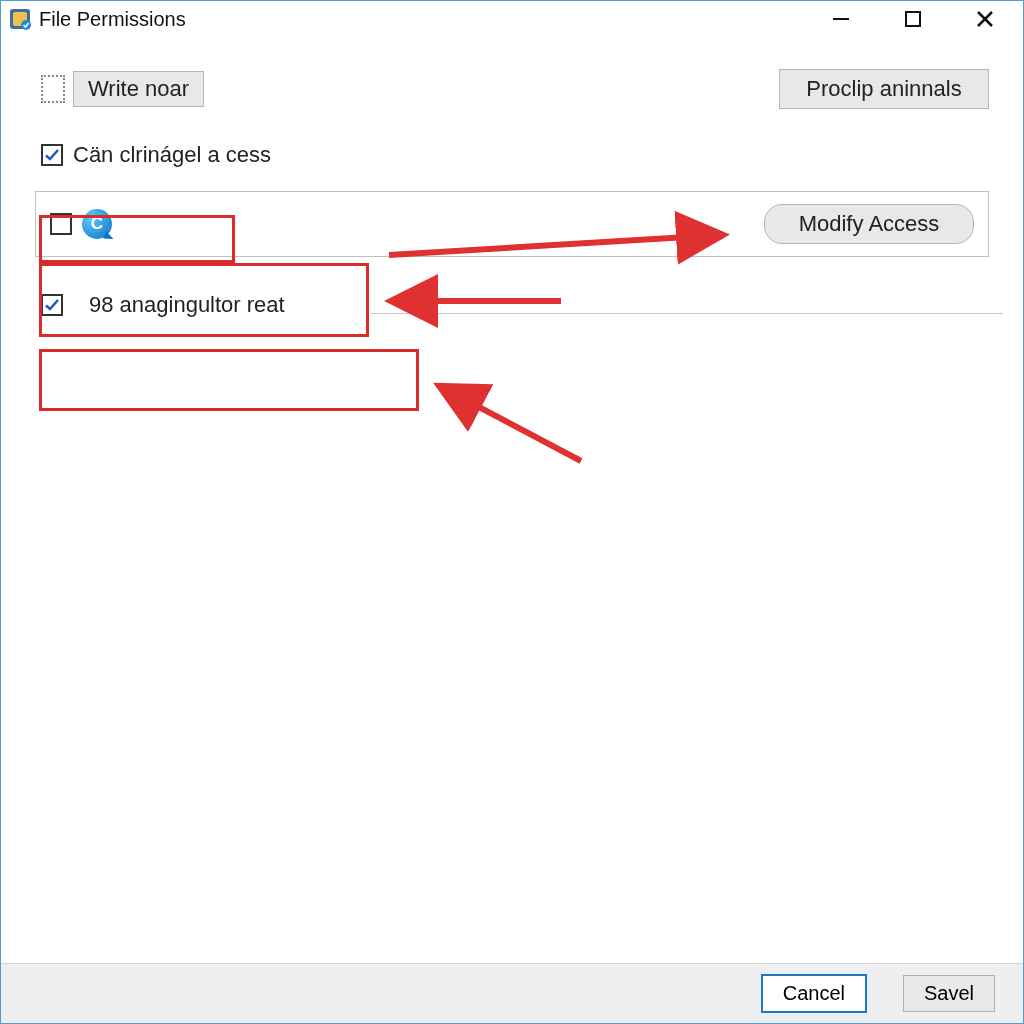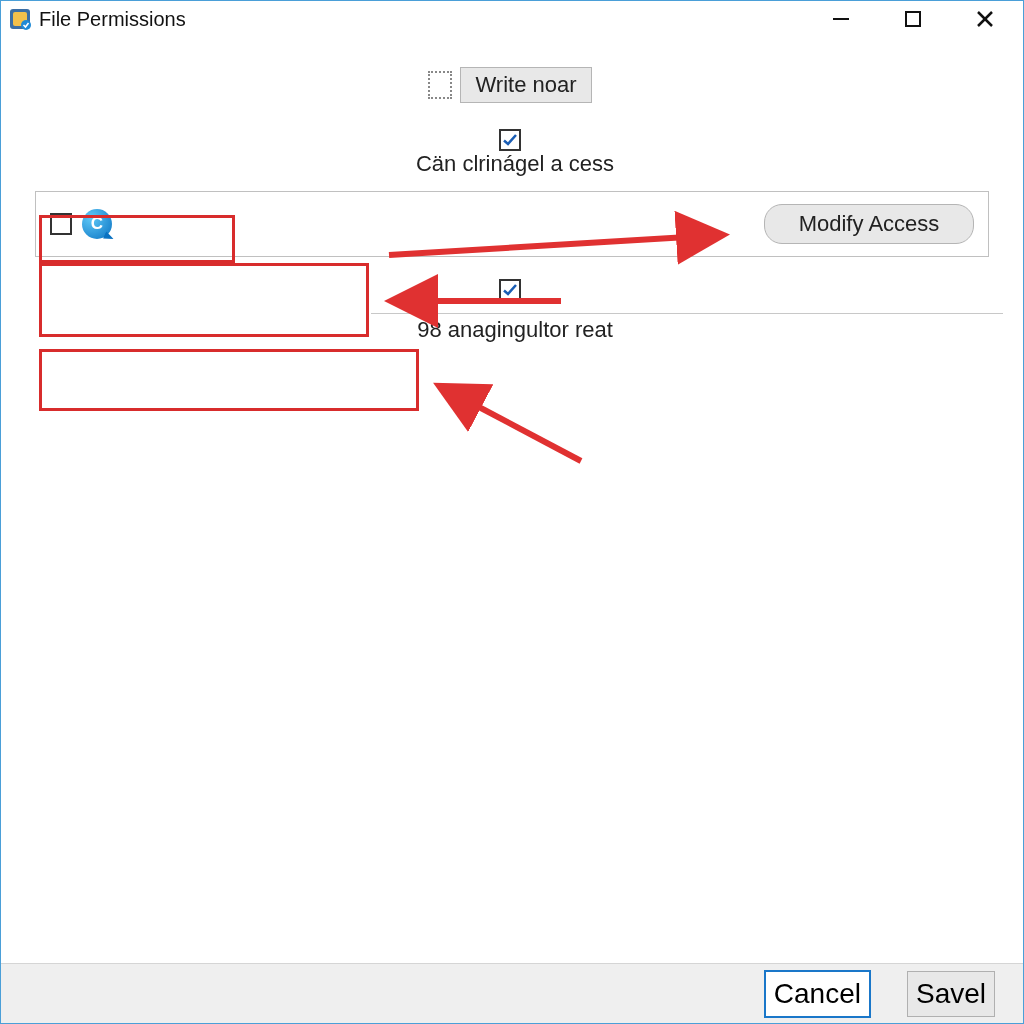--- a/index.html
+++ b/index.html
@@ -48,21 +48,20 @@
     font-size: 22px;
     color: #222;
     line-height: 1.3;
     margin-bottom: 18px;
   }
   .row {
     position: relative;
     display: flex;
     align-items: center;
     min-height: 52px;
-    flex-direction: column;
   }
   .highlight {
     border: 3px solid #d82c2c;
     position: absolute;
     pointer-events: none;
   }
   .doc-icon {
     width: 24px; height: 28px;
     border: 2px dotted #888;
     background: #fff;
@@ -143,22 +142,22 @@
     border-top: 1px solid #d5d5d5;
     display: flex;
     justify-content: flex-end;
     align-items: center;
     padding-right: 28px;
     gap: 36px;
   }
   .footer .f-btn {
     background: #e8e8e8;
     border: 1px solid #b0b0b0;
-    padding: 6px 8px;
-    font-size: 28px;
+    padding: 6px 20px;
+    font-size: 20px;
   }
   .footer .f-btn.primary {
     border: 2px solid #1a77c9;
     background: #fff;
   }
 </style>
 </head>
 <body>
 
 <div class="titlebar">
@@ -195,20 +194,21 @@
 <div class="content">
 
 
 
   <div class="row" style="margin-top:6px;">
     <div style="display:flex; align-items:center; padding:4px 10px 4px 6px; position:relative;">
       <span class="doc-icon"></span>
       <span class="btn" style="padding:4px 14px;">Write noar</span>
     </div>
     <div style="flex:1"></div>
+    <span class="btn wide-btn">Proclip aninnals</span>
   </div>
 
   <div class="row" style="margin-top:14px; padding-left:6px;">
     <span class="checkbox checked">
       <svg width="16" height="16" viewBox="0 0 16 16">
           <path d="M2 8.5 L6 12 L14 3" stroke="#1a5db4" stroke-width="2.5" fill="none"></path>
         </svg>
     </span>
     <span class="check-label">Cän clrinágel a cess</span>
   </div>

